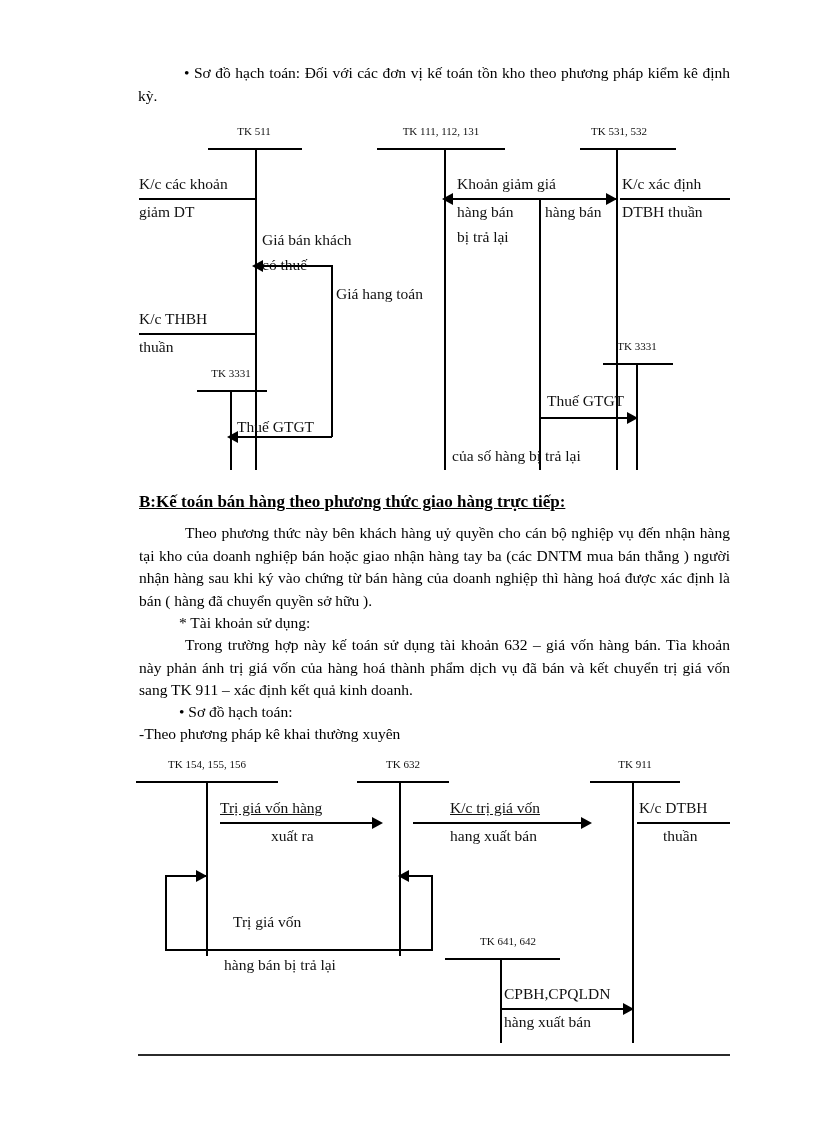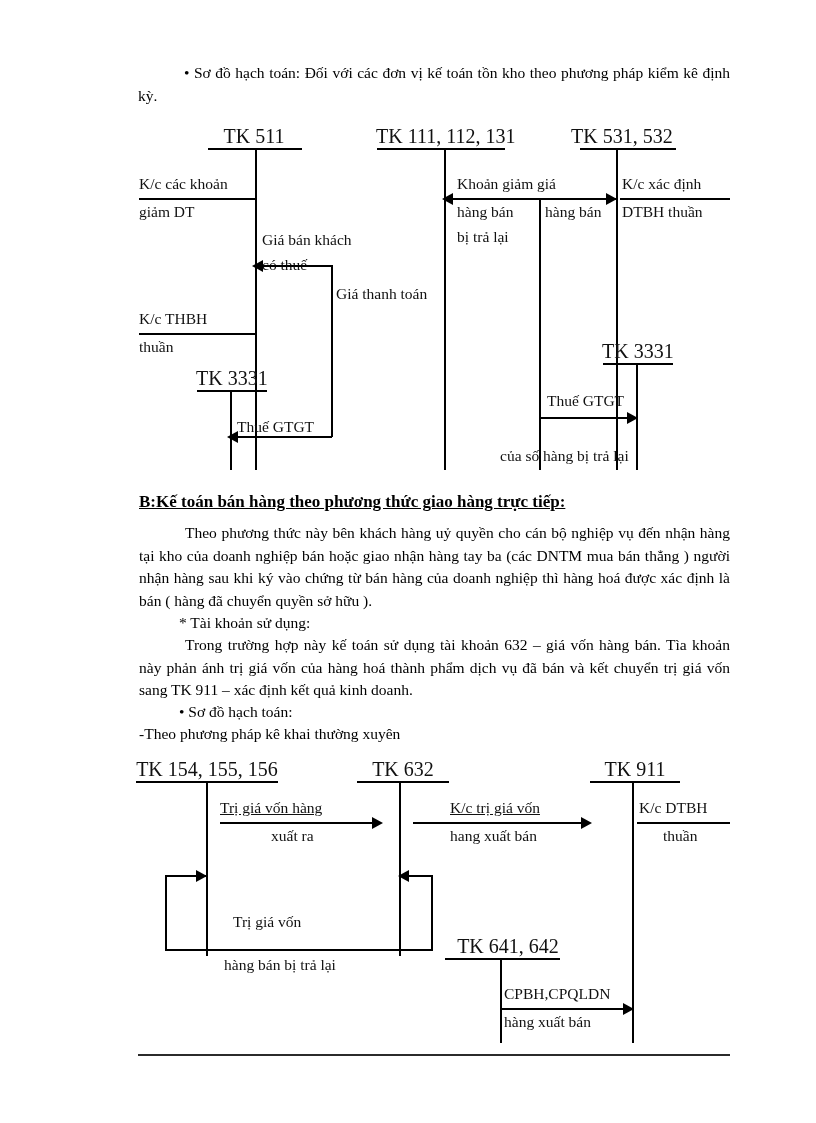--- a/index.html
+++ b/index.html
@@ -33,21 +33,21 @@
 
   
   .dg{position:absolute;}
   .hline{position:absolute;background:#000;height:2px;}
   .hline.thin{height:1.6px;}
   .vline{position:absolute;background:#000;width:2px;}
   .vline.thin{width:1.6px;}
 
   .tklabel{
     position:absolute;
-    font-size:20px;
+    font-size:11px;
     white-space:nowrap;
     color:#111;
     text-align:center;
   }
   .dlabel{
     position:absolute;
     font-size:15.5px;
     white-space:nowrap;
     color:#111;
   }
@@ -91,21 +91,21 @@
     <div class="hline thin" style="left:139px;top:333px;width:118px;"></div>
     <div class="dlabel" style="left:139px;top:338px;">thuần</div>
 
     <div class="dlabel" style="left:262px;top:231px;">Giá bán khách</div>
     <div class="dlabel" style="left:262px;top:256px;">có thuế</div>
 
     <div class="hline" style="left:262px;top:265px;width:71px;"></div>
     <div class="ar ar-l" style="left:252px;top:260px;"></div>
 
     <div class="vline" style="left:331px;top:265px;height:172px;"></div>
-    <div class="dlabel" style="left:336px;top:285px;">Giá thanh toán</div>
+    <div class="dlabel" style="left:336px;top:285px;">Giá hang toán</div>
 
     <div class="tklabel" style="left:196px;top:367px;width:70px;">TK 3331</div>
     <div class="hline" style="left:197px;top:390px;width:70px;"></div>
     <div class="vline" style="left:230px;top:390px;height:80px;"></div>
 
     <div class="dlabel" style="left:237px;top:418px;">Thuế GTGT</div>
     <div class="hline" style="left:237px;top:436px;width:95px;"></div>
     <div class="ar ar-l" style="left:227px;top:431px;"></div>
 
     <div class="dlabel" style="left:457px;top:175px;">Khoản giảm giá</div>
@@ -122,21 +122,21 @@
     <div class="hline thin" style="left:620px;top:198px;width:110px;"></div>
     <div class="dlabel" style="left:622px;top:203px;">DTBH thuần</div>
 
     <div class="tklabel" style="left:602px;top:340px;width:70px;">TK 3331</div>
     <div class="hline" style="left:603px;top:363px;width:70px;"></div>
     <div class="vline" style="left:636px;top:363px;height:107px;"></div>
 
     <div class="dlabel" style="left:547px;top:392px;">Thuế GTGT</div>
     <div class="hline" style="left:539px;top:417px;width:98px;"></div>
     <div class="ar ar-r" style="left:627px;top:412px;"></div>
-    <div class="dlabel" style="left:500px;top:447px;">của số hàng bị trả lại</div>
+    <div class="dlabel" style="left:452px;top:447px;">của số hàng bị trả lại</div>
   </div>
 
   <div class="heading" style="left:139px;top:492px;">B:Kế toán bán hàng theo phương thức giao hàng trực tiếp:</div>
 
   <div class="para" style="left:139px;top:522px;width:591px;">
     <span class="indent"></span><span>Theo phương thức này bên khách hàng uỷ quyền cho cán bộ nghiệp vụ đến nhận hàng tại kho của doanh nghiệp bán hoặc giao nhận hàng tay ba (các DNTM mua bán thẳng ) người nhận hàng sau khi ký vào chứng từ bán hàng của doanh nghiệp thì hàng hoá được xác định là bán ( hàng đã chuyển quyền sở hữu ).</span>
   </div>
 
   <div class="para nojust" style="left:139px;top:612px;width:591px;">
     <span class="indent-sm"></span><span>* Tài khoản sử dụng:</span>

